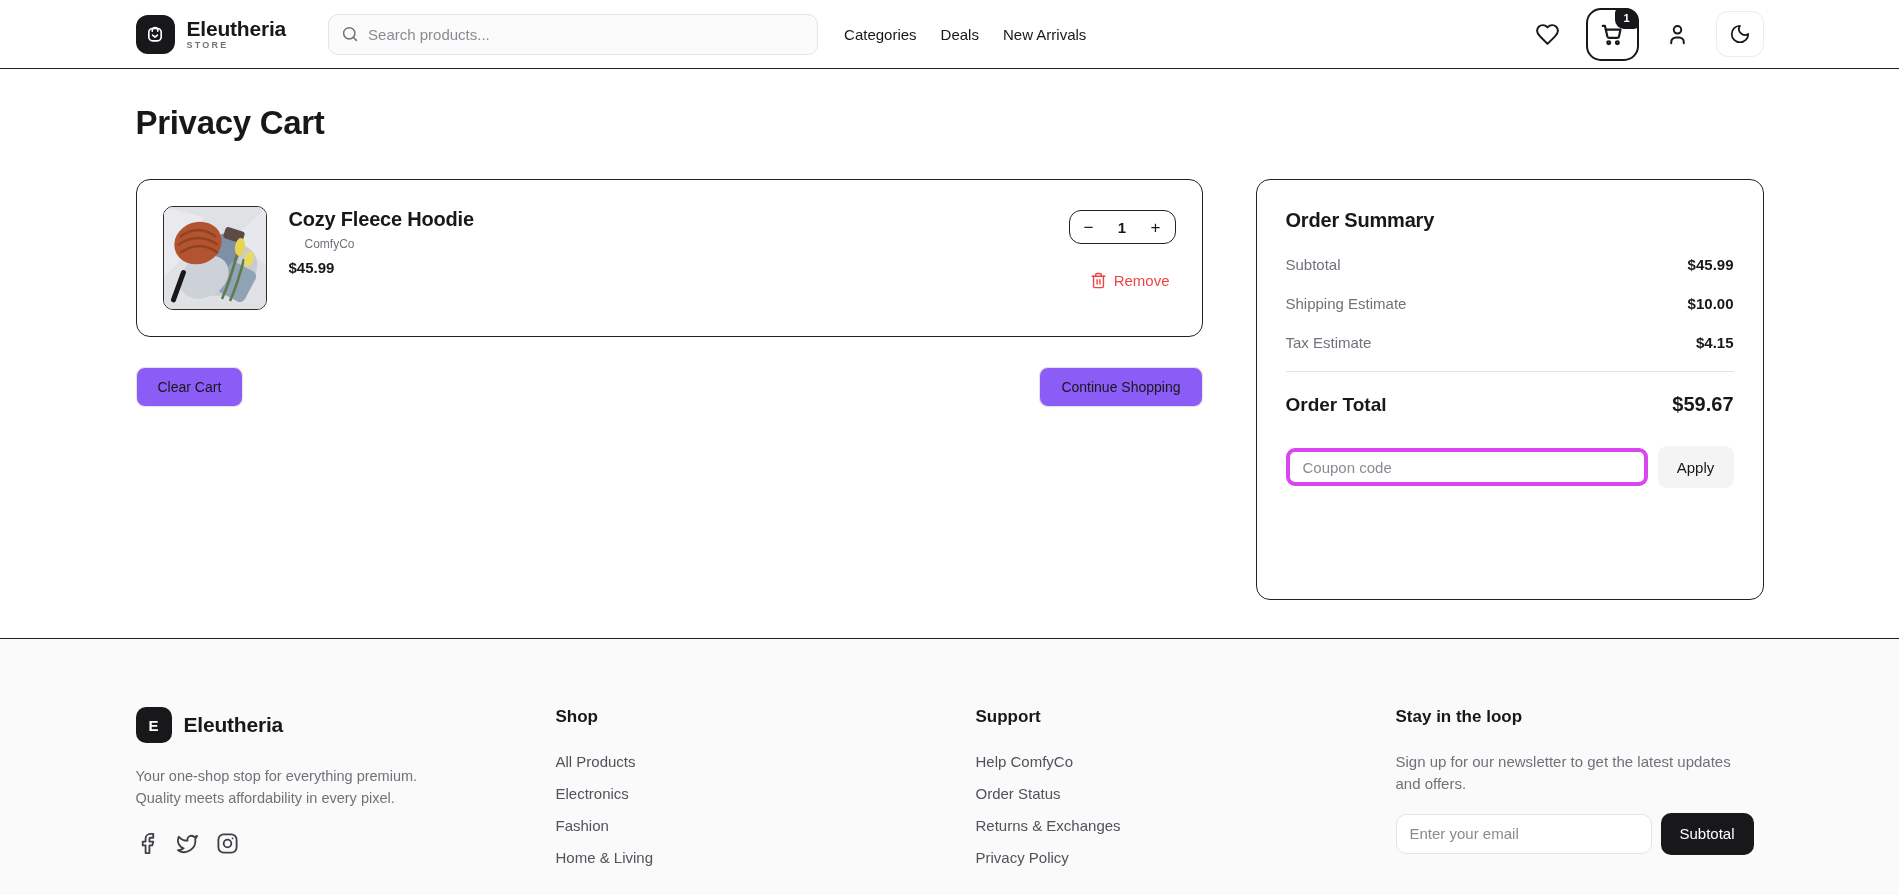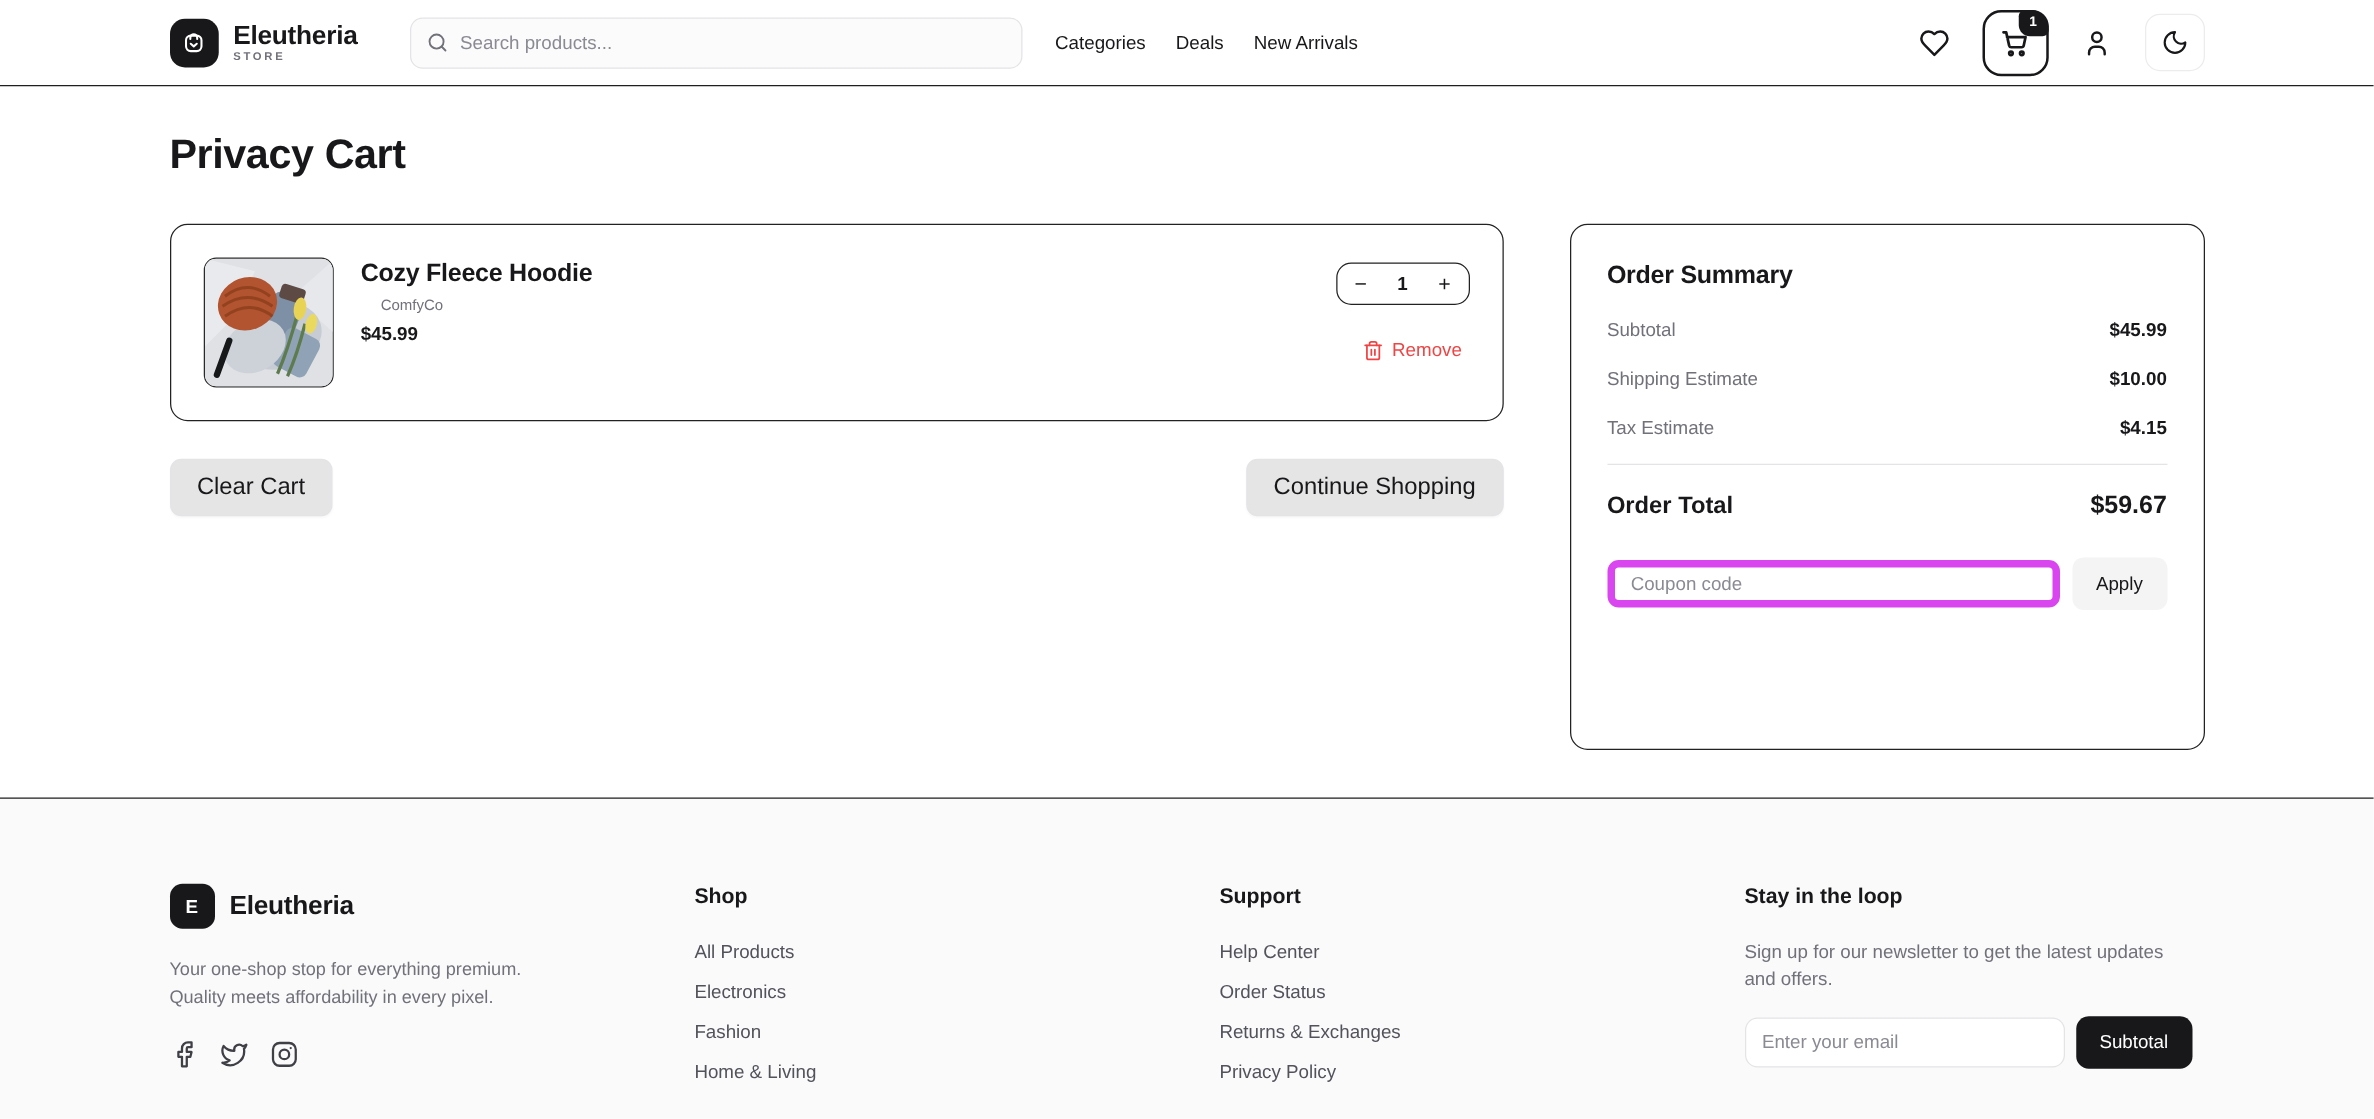--- a/index.html
+++ b/index.html
@@ -68,22 +68,22 @@
     display:flex; align-items:center; justify-content:space-between; padding:0 6px;
   }
   .qty-btn { border:none; background:none; font-size:17px; cursor:pointer; color:#18181b; width:26px; line-height:1; }
   .qty-value { font-size:15px; font-weight:700; }
   .remove-btn {
     border:none; background:none; color:#ef4444; font-size:15px; font-weight:500;
     display:flex; align-items:center; gap:7px; cursor:pointer; margin-right:6px; font-family:inherit;
   }
   .cart-actions { display:flex; justify-content:space-between; margin-top:30px; }
   .ghost-btn {
-    background:#e5e5e5; border:1px solid #e4e4e7; border-radius:9px; padding:11px 21px;
-    font-size:19px; color:#18181b; cursor:pointer; font-family:inherit;
+    background:#8b5cf6; border:1px solid #e4e4e7; border-radius:9px; padding:11px 21px;
+    font-size:14px; color:#18181b; cursor:pointer; font-family:inherit;
     box-shadow:0 1px 2px rgba(0,0,0,0.03);
   }
 
   
   .summary-card {
     width:508px; border:1px solid #222; border-radius:14px; background:#fff; padding:29px; height:421px;
   }
   .summary-title { font-size:20px; font-weight:700; letter-spacing:-0.2px; }
   .summary-rows { margin-top:24px; display:flex; flex-direction:column; gap:22px; }
   .summary-row { display:flex; justify-content:space-between; align-items:center; }
@@ -93,21 +93,21 @@
   .total-row { display:flex; justify-content:space-between; align-items:center; margin-top:21px; }
   .total-label { font-size:19px; font-weight:700; }
   .total-value { font-size:20px; font-weight:700; }
   .checkout-btn {
     margin-top:28px; width:100%; height:45px; background:#18181b; color:#fff; border:none;
     border-radius:9px; font-size:15px; font-weight:500; cursor:pointer; font-family:inherit;
     display:flex; align-items:center; justify-content:center; gap:10px;
   }
   .coupon-row { margin-top:30px; display:flex; gap:10px; align-items:center; }
   .coupon-input {
-    flex:1; height:38px; border:6px solid #d946ef; border-radius:9px; padding:0 13px;
+    flex:1; height:38px; border:4px solid #d946ef; border-radius:9px; padding:0 13px;
     font-size:15px; outline:none; color:#18181b; font-family:inherit; background:#fff;
   }
   .coupon-input::placeholder { color:#8a8a93; }
   .apply-btn {
     width:76px; height:42px; background:#f4f4f5; border:none; border-radius:9px;
     font-size:15px; color:#18181b; cursor:pointer; font-family:inherit;
   }
 
   
   .site-footer {
@@ -344,21 +344,21 @@
         <li class="footer-link">All Products</li>
         <li class="footer-link">Electronics</li>
         <li class="footer-link">Fashion</li>
         <li class="footer-link">Home &amp; Living</li>
       </ul>
     </div>
 
     <div>
       <div class="footer-heading">Support</div>
       <ul class="footer-links">
-        <li class="footer-link">Help Center</li>
+        <li class="footer-link">Help ComfyCo</li>
         <li class="footer-link">Order Status</li>
         <li class="footer-link">Returns &amp; Exchanges</li>
         <li class="footer-link">Privacy Policy</li>
       </ul>
     </div>
 
     <div>
       <div class="footer-heading">Stay in the loop</div>
       <p class="newsletter-text">Sign up for our newsletter to get the latest updates and offers.</p>
       <div class="newsletter-form">

